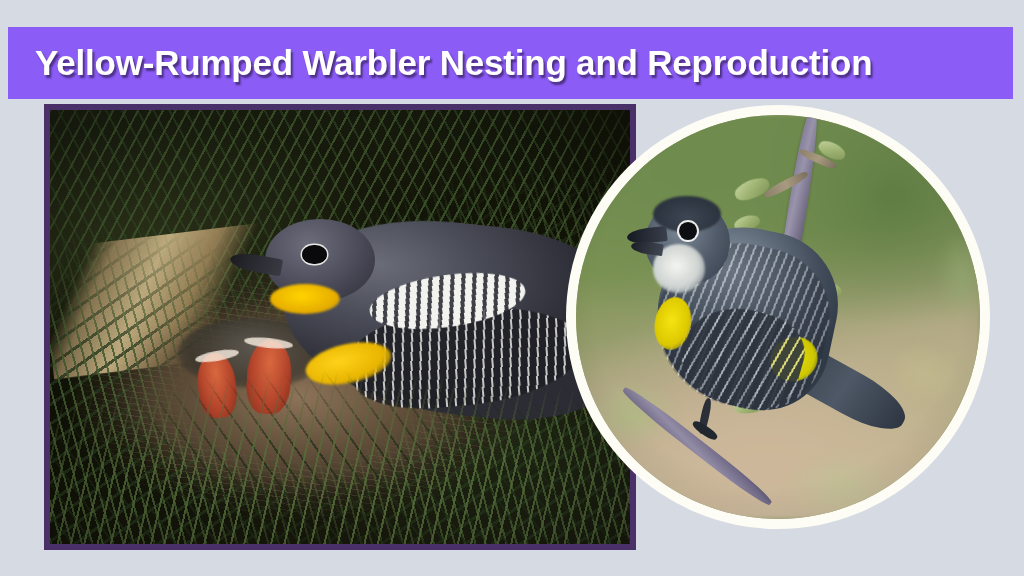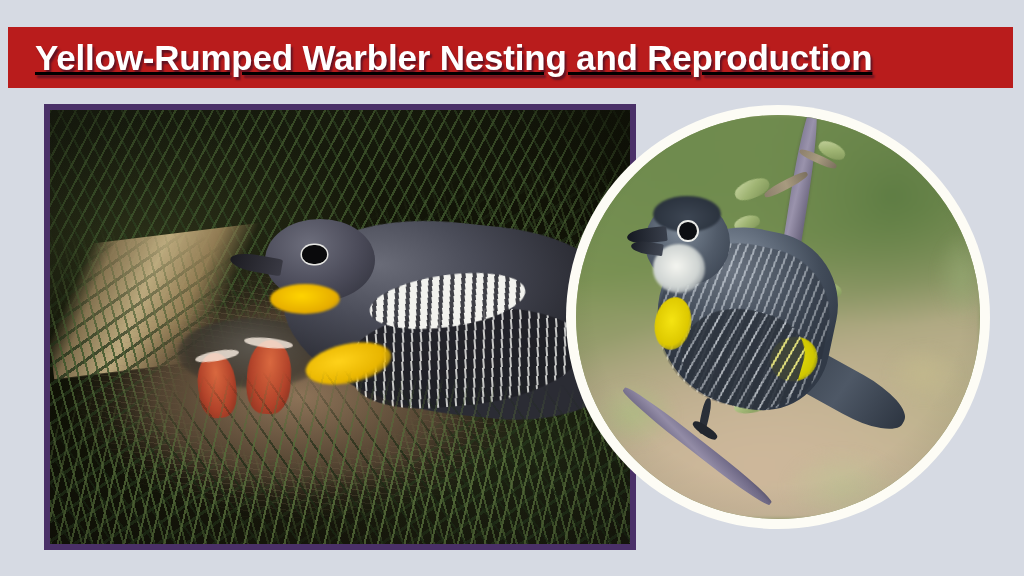--- a/index.html
+++ b/index.html
@@ -7,23 +7,23 @@
   body {
     background: #d6dae3;
     font-family: "Liberation Sans", sans-serif;
     position: relative;
   }
 
   
   #title-banner {
     position:absolute;
     left:8px; top:27px;
-    width:1005px; height:61px;
-    background:#b91c1c;
-    display:flex; align-items:center;text-decoration:underline;
+    width:1005px; height:72px;
+    background:#8b5cf6;
+    display:flex; align-items:center;
   }
   #title-text {
     color:#ffffff;
     font-size:35px;
     font-weight:bold;
     letter-spacing:-0.2px;
     padding-left:27px;
     white-space:nowrap;
     text-shadow: 2px 3px 2px rgba(25,12,40,0.55);
   }

